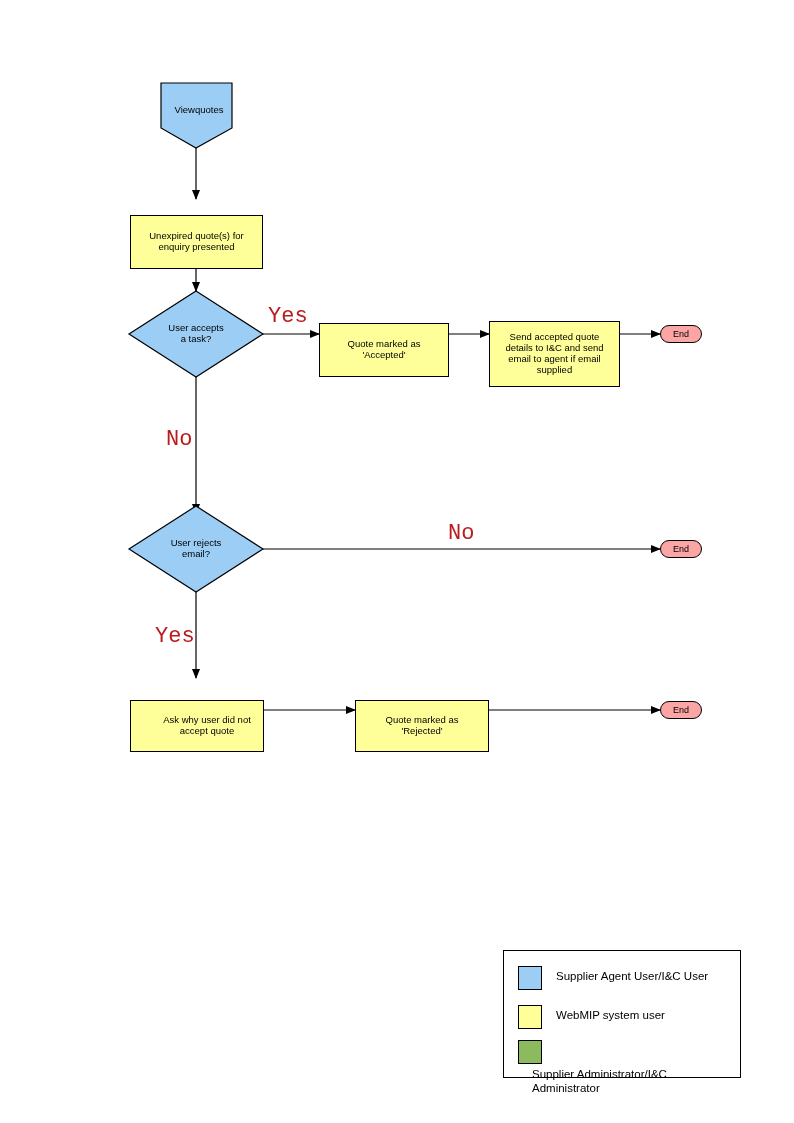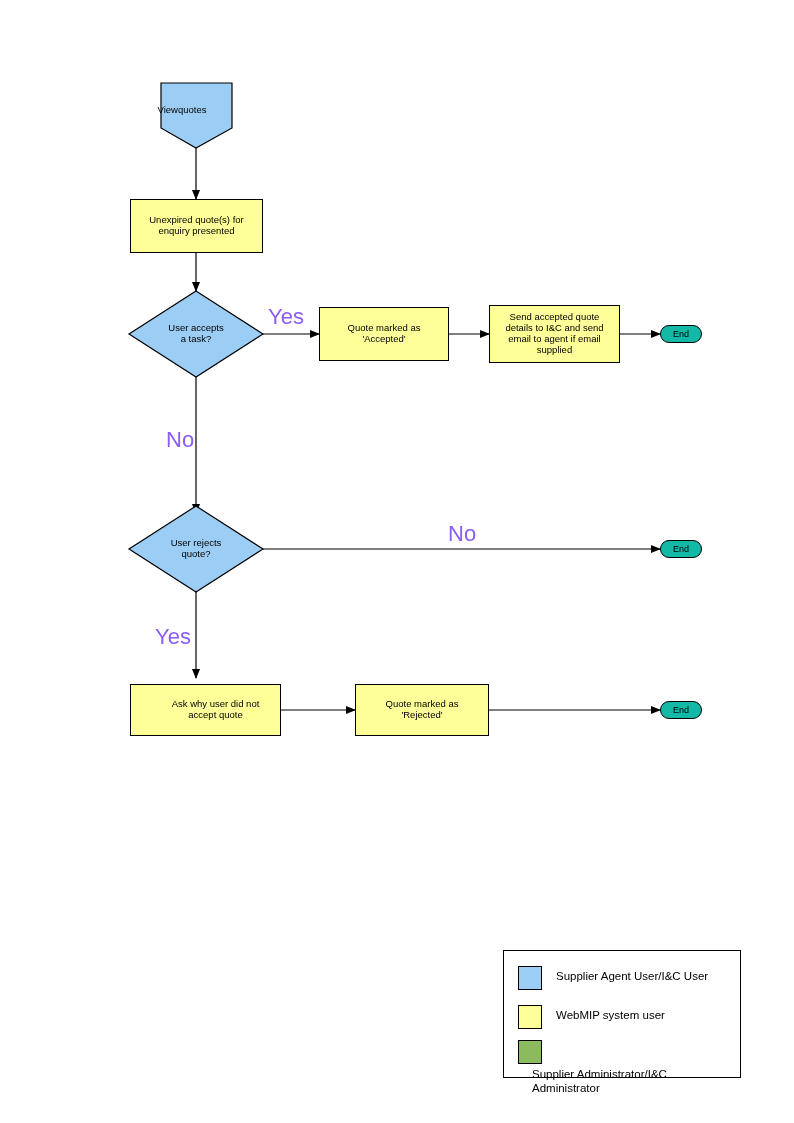--- a/index.html
+++ b/index.html
@@ -40,20 +40,21 @@
     display: block;
     white-space: pre-line;
     padding: 0 4px;
   }
 
   
   .process {
     background: #ffff99;
     border: 1px solid #000000;
     font-size: 9.5px;
+    margin-top: 16px;
   }
 
   
   .decision-wrap {
     position: absolute;
   }
   .decision-label {
     position: absolute;
     left: 0;
     top: 0;
@@ -64,33 +65,33 @@
     justify-content: center;
     text-align: center;
     font-size: 9.5px;
     color: #000;
     white-space: pre-line;
     line-height: 1.15;
   }
 
   
   .terminator {
-    background: #14b8a6;
+    background: #fca5a5;
     border: 1px solid #000000;
     border-radius: 9px;
     font-size: 9px;
     color: #000;
   }
 
   
   .edge-label {
     position: absolute;
     font-size: 20px;
-    color: #8b5cf6;
-    font-family: Liberation Sans, sans-serif;
+    color: #b91c1c;
+    font-family: Liberation Mono, monospace;
     white-space: nowrap;
   }
 
   
   #legend {
     position: absolute;
     left: 503px;
     top: 950px;
     width: 238px;
     height: 128px;
@@ -153,60 +154,60 @@
 
     <line x1="489" y1="710" x2="660" y2="710" stroke="#000000" stroke-width="1.2" marker-end="url(#arrow)"></line>
 
     <polygon points="161,83 232,83 232,128 196,148 161,128" fill="#9ccdf4" stroke="#000000" stroke-width="1.2"></polygon>
 
     <polygon points="196,291 263,334 196,377 129,334" fill="#9ccdf4" stroke="#000000" stroke-width="1.2"></polygon>
 
     <polygon points="196,506 263,549 196,592 129,549" fill="#9ccdf4" stroke="#000000" stroke-width="1.2"></polygon>
   </svg>
 
-  <div class="node" style="left:153px; top:83px; width:58px; height:55px; background:none; border:none; font-size:9.5px;">
+  <div class="node" style="left:170px; top:83px; width:58px; height:55px; background:none; border:none; font-size:9.5px;">
     <span class="node-text">Viewquotes</span>
   </div>
 
   <div class="node process" style="left:130px; top:199px; width:133px; height:54px;">
     <span class="node-text">Unexpired quote(s) for
 enquiry presented</span>
   </div>
 
   <div class="decision-wrap" style="left:129px; top:291px; width:134px; height:86px;">
     <div class="decision-label">User accepts
 a task?</div>
   </div>
 
   <div class="node process" style="left:319px; top:307px; width:130px; height:54px;">
     <span class="node-text">Quote  marked as
 'Accepted'</span>
   </div>
 
-  <div class="node process" style="left:489px; top:305px; width:131px; height:58px;">
+  <div class="node process" style="left:489px; top:305px; width:131px; height:66px;">
     <span class="node-text">Send accepted quote
 details to I&amp;C and send
 email to agent if email
 supplied</span>
   </div>
 
   <div class="node terminator" style="left:660px; top:325px; width:42px; height:18px;">
     <span class="node-text">End</span>
   </div>
 
   <div class="decision-wrap" style="left:129px; top:506px; width:134px; height:86px;">
     <div class="decision-label">User rejects
-quote?</div>
+email?</div>
   </div>
 
   <div class="node terminator" style="left:660px; top:540px; width:42px; height:18px;">
     <span class="node-text">End</span>
   </div>
 
-  <div class="node process" style="left:130px; top:684px; width:151px; height:52px;padding-left:20px;">
+  <div class="node process" style="left:130px; top:684px; width:134px; height:52px;padding-left:20px;">
     <span class="node-text">Ask why user did not
 accept quote</span>
   </div>
 
   <div class="node process" style="left:355px; top:684px; width:134px; height:52px;">
     <span class="node-text">Quote  marked as
 'Rejected'</span>
   </div>
 
   <div class="node terminator" style="left:660px; top:701px; width:42px; height:18px;">

